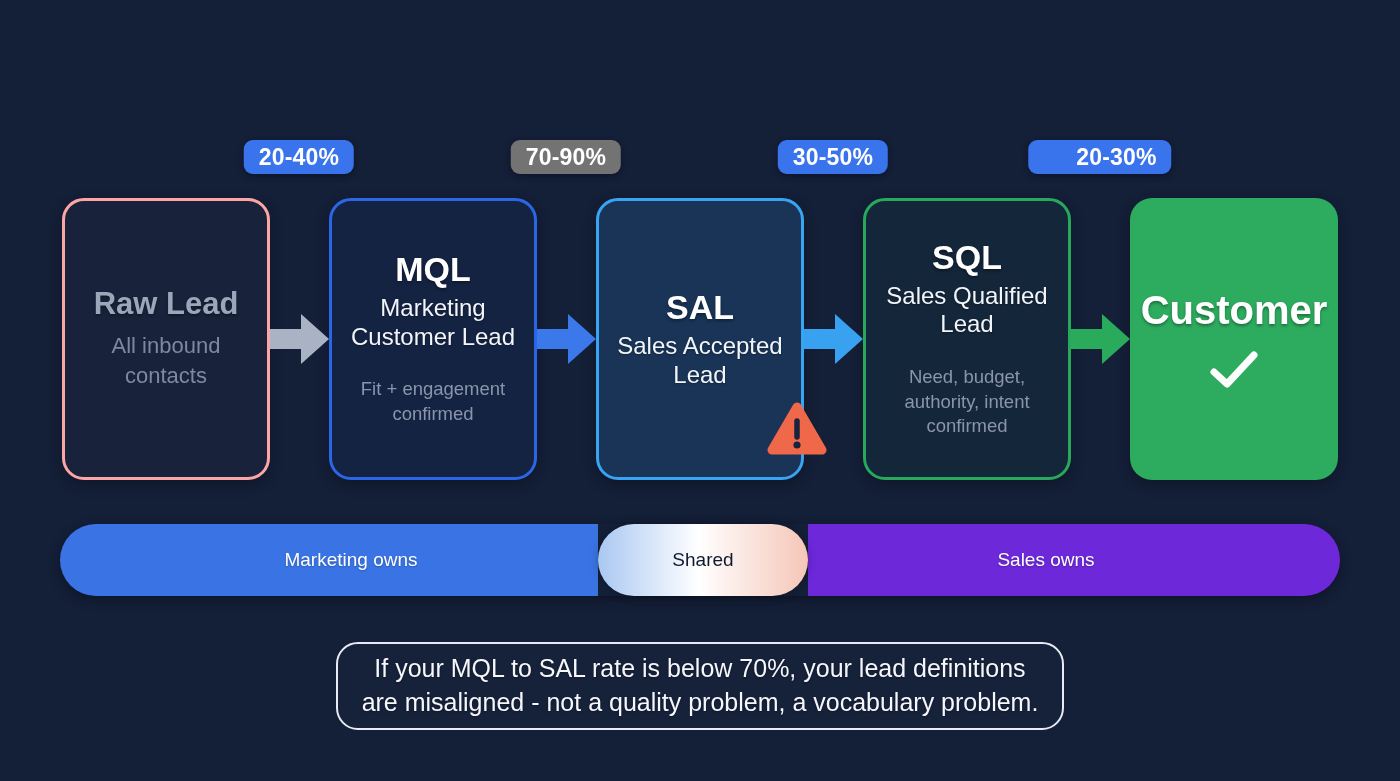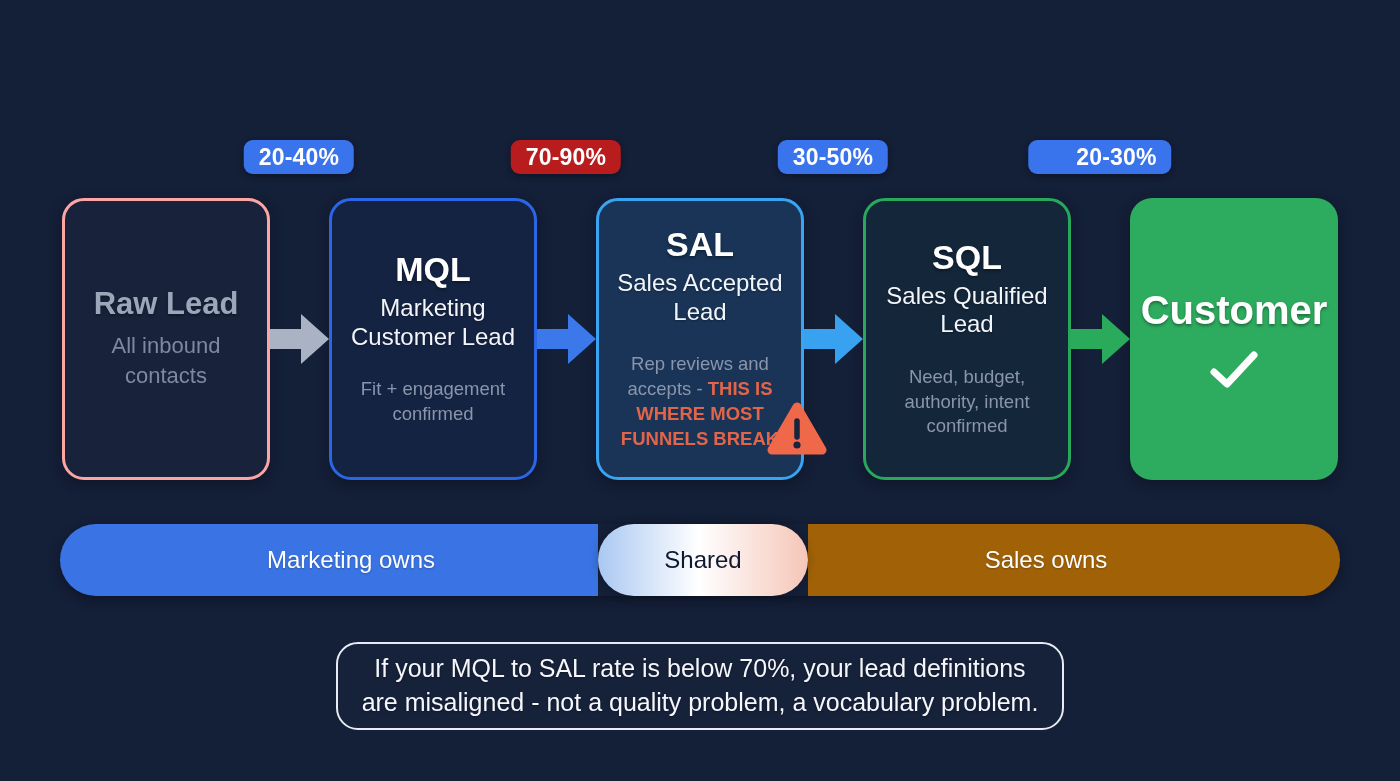--- a/index.html
+++ b/index.html
@@ -22,21 +22,21 @@
     color: #ffffff;
     font-size: 23px;
     font-weight: 700;
     display: flex;
     align-items: center;
     justify-content: center;
     letter-spacing: 0.2px;
     box-shadow: 0 2px 6px rgba(0,0,0,0.35);
   }
   .badge.blue  { background: #3a74ec; }
-  .badge.green { background: #b91c1c; }
+  .badge.green { background: #737373; }
   .badge-1 { left: 299px; }
   .badge-2 { left: 566px; }
   .badge-3 { left: 833px; }
   .badge-4 { left: 1100px; padding-left: 48px; }
 
   
   .card {
     position: absolute;
     top: 198px;
     width: 208px;
@@ -108,21 +108,21 @@
     border-radius: 36px;
     display: flex;
     overflow: visible;
     box-shadow: 0 4px 12px rgba(0,0,0,0.35);
   }
   .own-seg {
     display: flex;
     align-items: center;
     justify-content: center;
     color: #ffffff;
-    font-size: 24px;
+    font-size: 19px;
     font-weight: 500;
     height: 100%;
     text-shadow: 0 1px 2px rgba(0,0,0,0.25);
   }
   .own-marketing {
     width: 538px;
     background: #3a74e4;
     border-radius: 36px 0 0 36px;
     padding-left: 44px;
   }
@@ -131,21 +131,21 @@
     background: linear-gradient(90deg, #aac8f2 0%, #ffffff 48%, #f5c6b8 100%);
     border-radius: 36px;
     color: #0f1930;
     font-weight: 500;
     text-shadow: none;
     z-index: 2;
     box-shadow: 0 0 10px rgba(0,0,0,0.25);
   }
   .own-sales {
     flex: 1;
-    background: #a16207;
+    background: #6d28d9;
     border-radius: 0 36px 36px 0;
     padding-right: 56px;
   }
 
   
   .note-box {
     position: absolute;
     left: 336px;
     top: 642px;
     width: 728px;
@@ -184,21 +184,20 @@
 
   <div class="card card-mql">
     <div class="card-title">MQL</div>
     <div class="card-subtitle">Marketing Customer Lead</div>
     <div class="card-desc">Fit + engagement confirmed</div>
   </div>
 
   <div class="card card-sal">
     <div class="card-title">SAL</div>
     <div class="card-subtitle">Sales Accepted Lead</div>
-    <div class="card-desc"><span>Rep reviews and accepts - </span><span class="desc-highlight">THIS IS WHERE MOST FUNNELS BREAK</span></div>
   </div>
 
   <div class="card card-sql">
     <div class="card-title">SQL</div>
     <div class="card-subtitle">Sales Qualified Lead</div>
     <div class="card-desc">Need, budget, authority, intent confirmed</div>
   </div>
 
   <div class="card card-customer">
     <div class="card-title">Customer</div>

